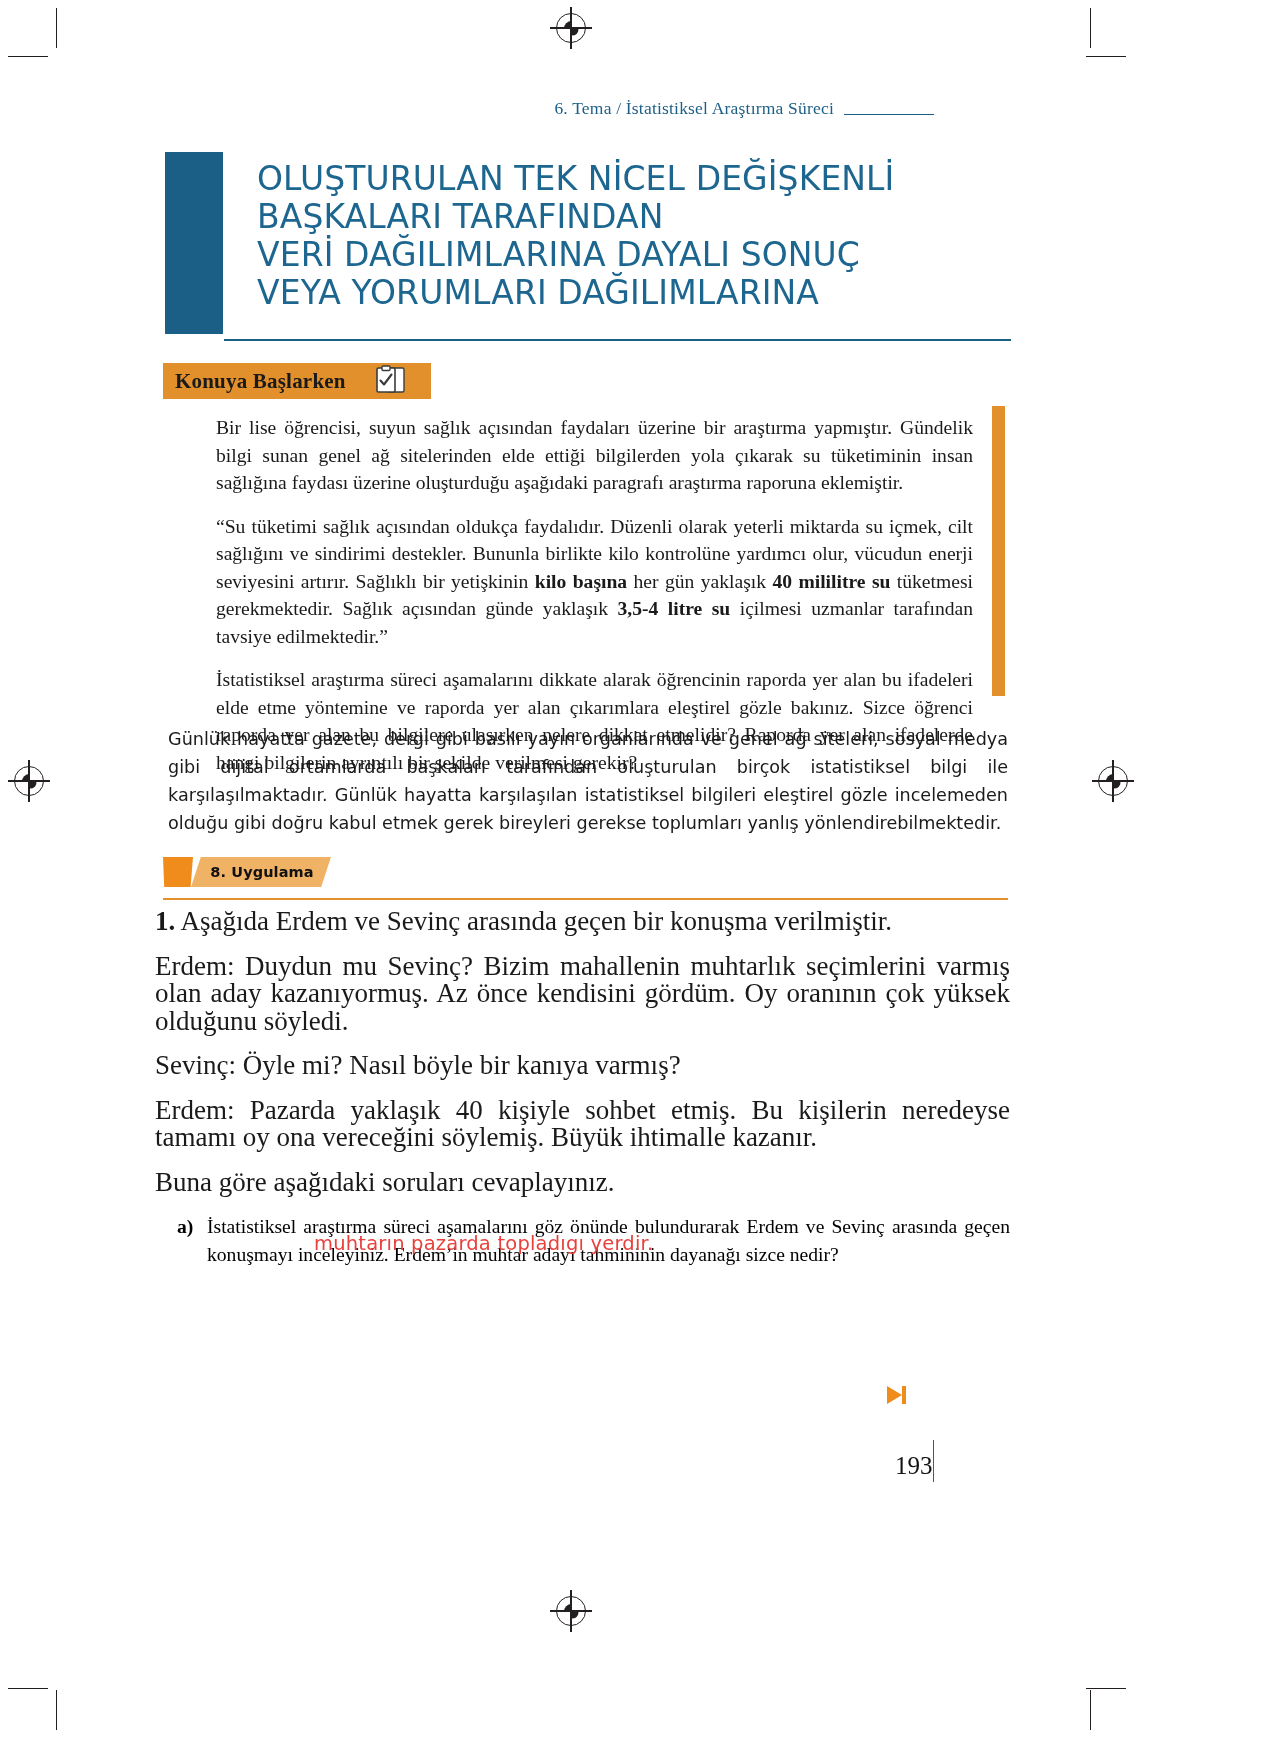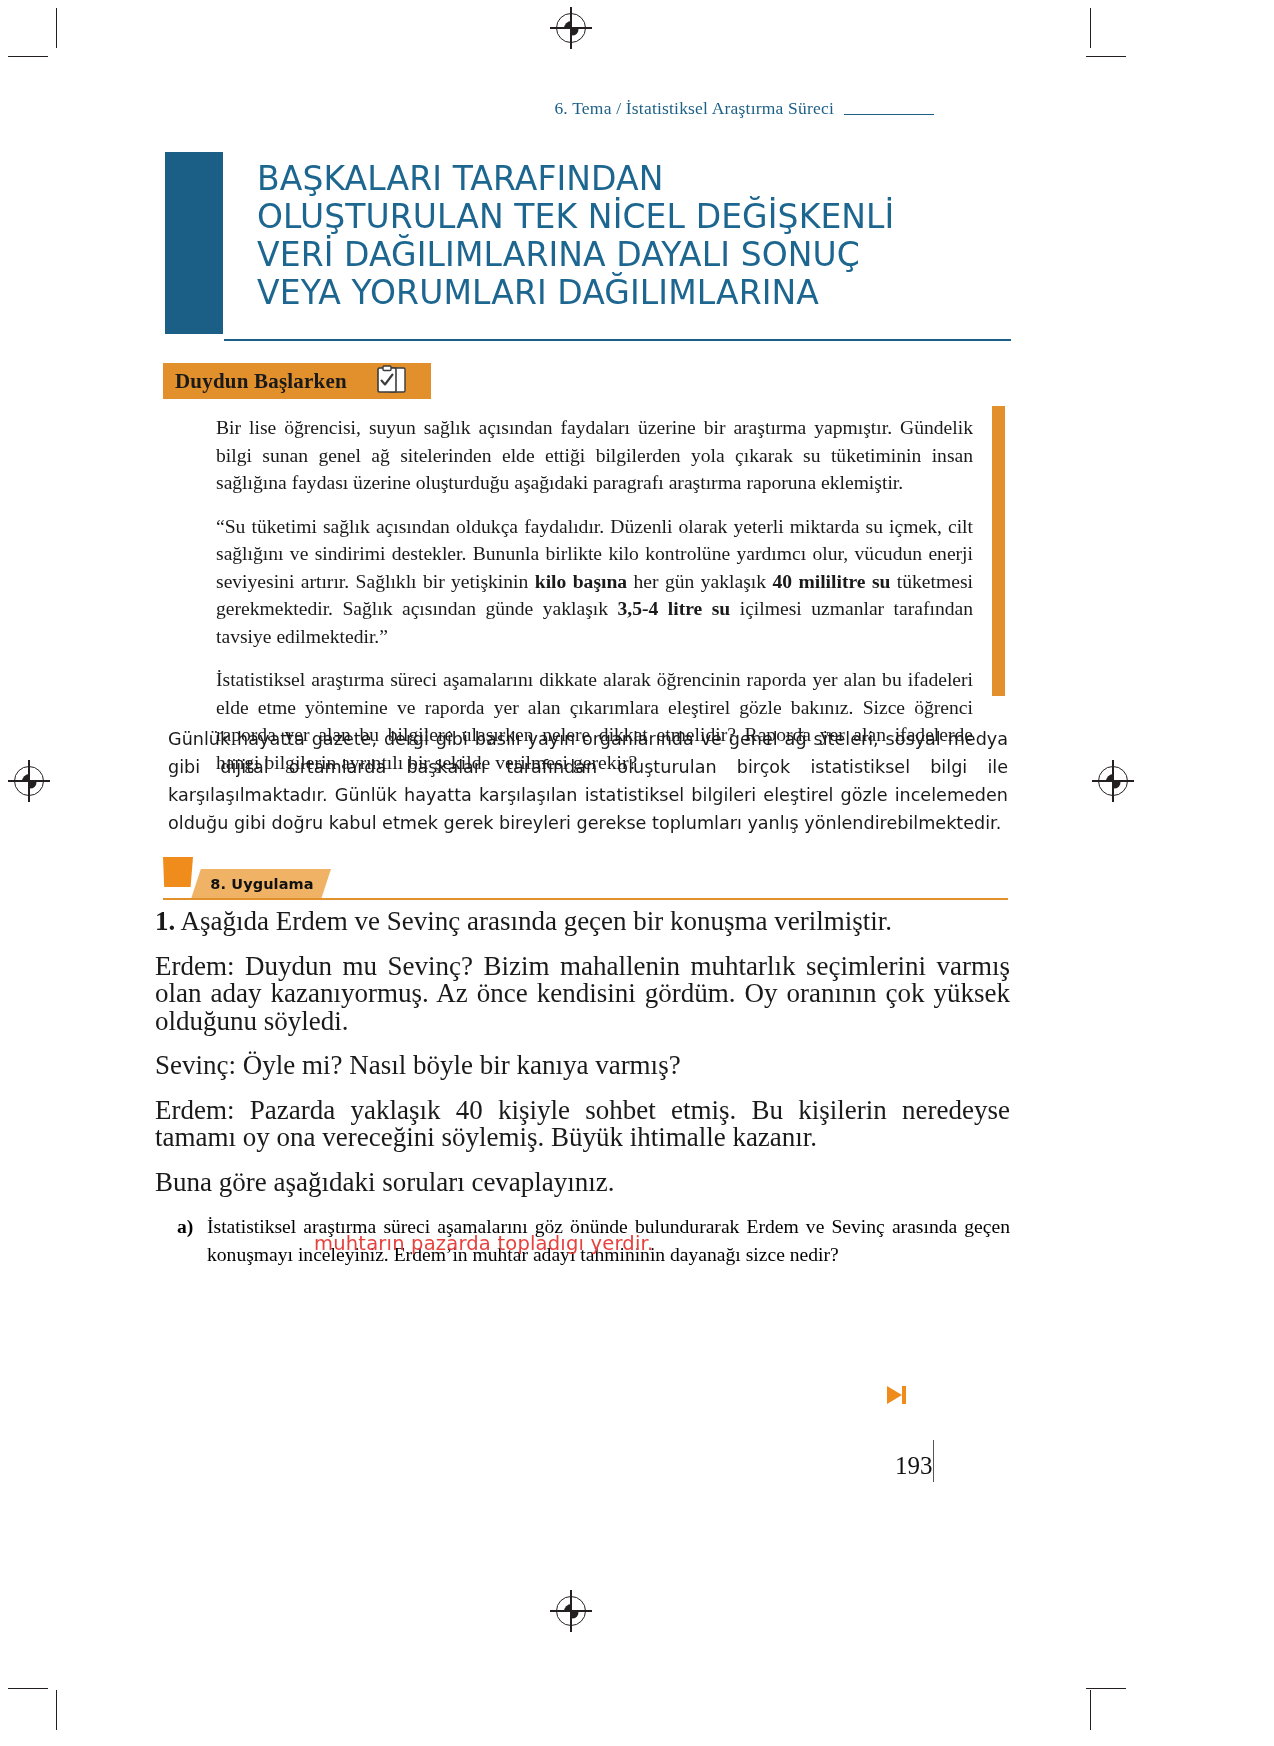--- a/index.html
+++ b/index.html
@@ -177,21 +177,21 @@
   }
   .uygulama-tab-dark {
     position: absolute;
     left: 0; top: 0;
     width: 30px; height: 30px;
     background: #ef8c1c;
     clip-path: polygon(0 0, 100% 0, 92% 100%, 4% 100%);
   }
   .uygulama-tab-light {
     position: absolute;
-    left: 28px; top: 12px;
+    left: 28px; top: 0;
     width: 140px; height: 30px;
     background: #f0b265;
     clip-path: polygon(7% 0, 100% 0, 93% 100%, 0 100%);
     display: flex;
     align-items: center;
     justify-content: center;
   }
   .uygulama-label {
     font-family: "DejaVu Sans", sans-serif;
     font-weight: bold;
@@ -317,30 +317,30 @@
 <div class="page">
 
   <div class="running-head">
     <span class="running-head-text">6. Tema / İstatistiksel Araştırma Süreci</span>
     <span class="running-head-rule"></span>
   </div>
 
   <div class="title-block">
     <div class="title-bar"></div>
     <div class="title-text">
+      <div>OLUŞTURULAN TEK NİCEL DEĞİŞKENLİ</div>
       <div>BAŞKALARI TARAFINDAN</div>
-      <div>OLUŞTURULAN TEK NİCEL DEĞİŞKENLİ</div>
       <div>VERİ DAĞILIMLARINA DAYALI SONUÇ</div>
       <div>VEYA YORUMLARI DAĞILIMLARINA</div>
     </div>
   </div>
   <div class="title-underline"></div>
 
   <div class="konuya-banner">
-    <span class="konuya-label">Duydun Başlarken</span>
+    <span class="konuya-label">Konuya Başlarken</span>
     <span class="clipboard-icon">
       <svg width="34" height="30" viewBox="0 0 34 30" xmlns="http://www.w3.org/2000/svg">
         <rect x="14" y="3" width="16" height="24" rx="1.5" fill="#ffffff" stroke="#3b3b3b" stroke-width="1.4"></rect>
         <rect x="3" y="3" width="18" height="24" rx="1.5" fill="#ffffff" stroke="#3b3b3b" stroke-width="1.6"></rect>
         <rect x="8" y="1" width="8" height="4.5" rx="1" fill="#ffffff" stroke="#3b3b3b" stroke-width="1.4"></rect>
         <path d="M6.5 15.5 L10 19.5 L17.5 9.5" fill="none" stroke="#3b3b3b" stroke-width="2.1" stroke-linecap="round" stroke-linejoin="round"></path>
       </svg>
     </span>
   </div>
 

